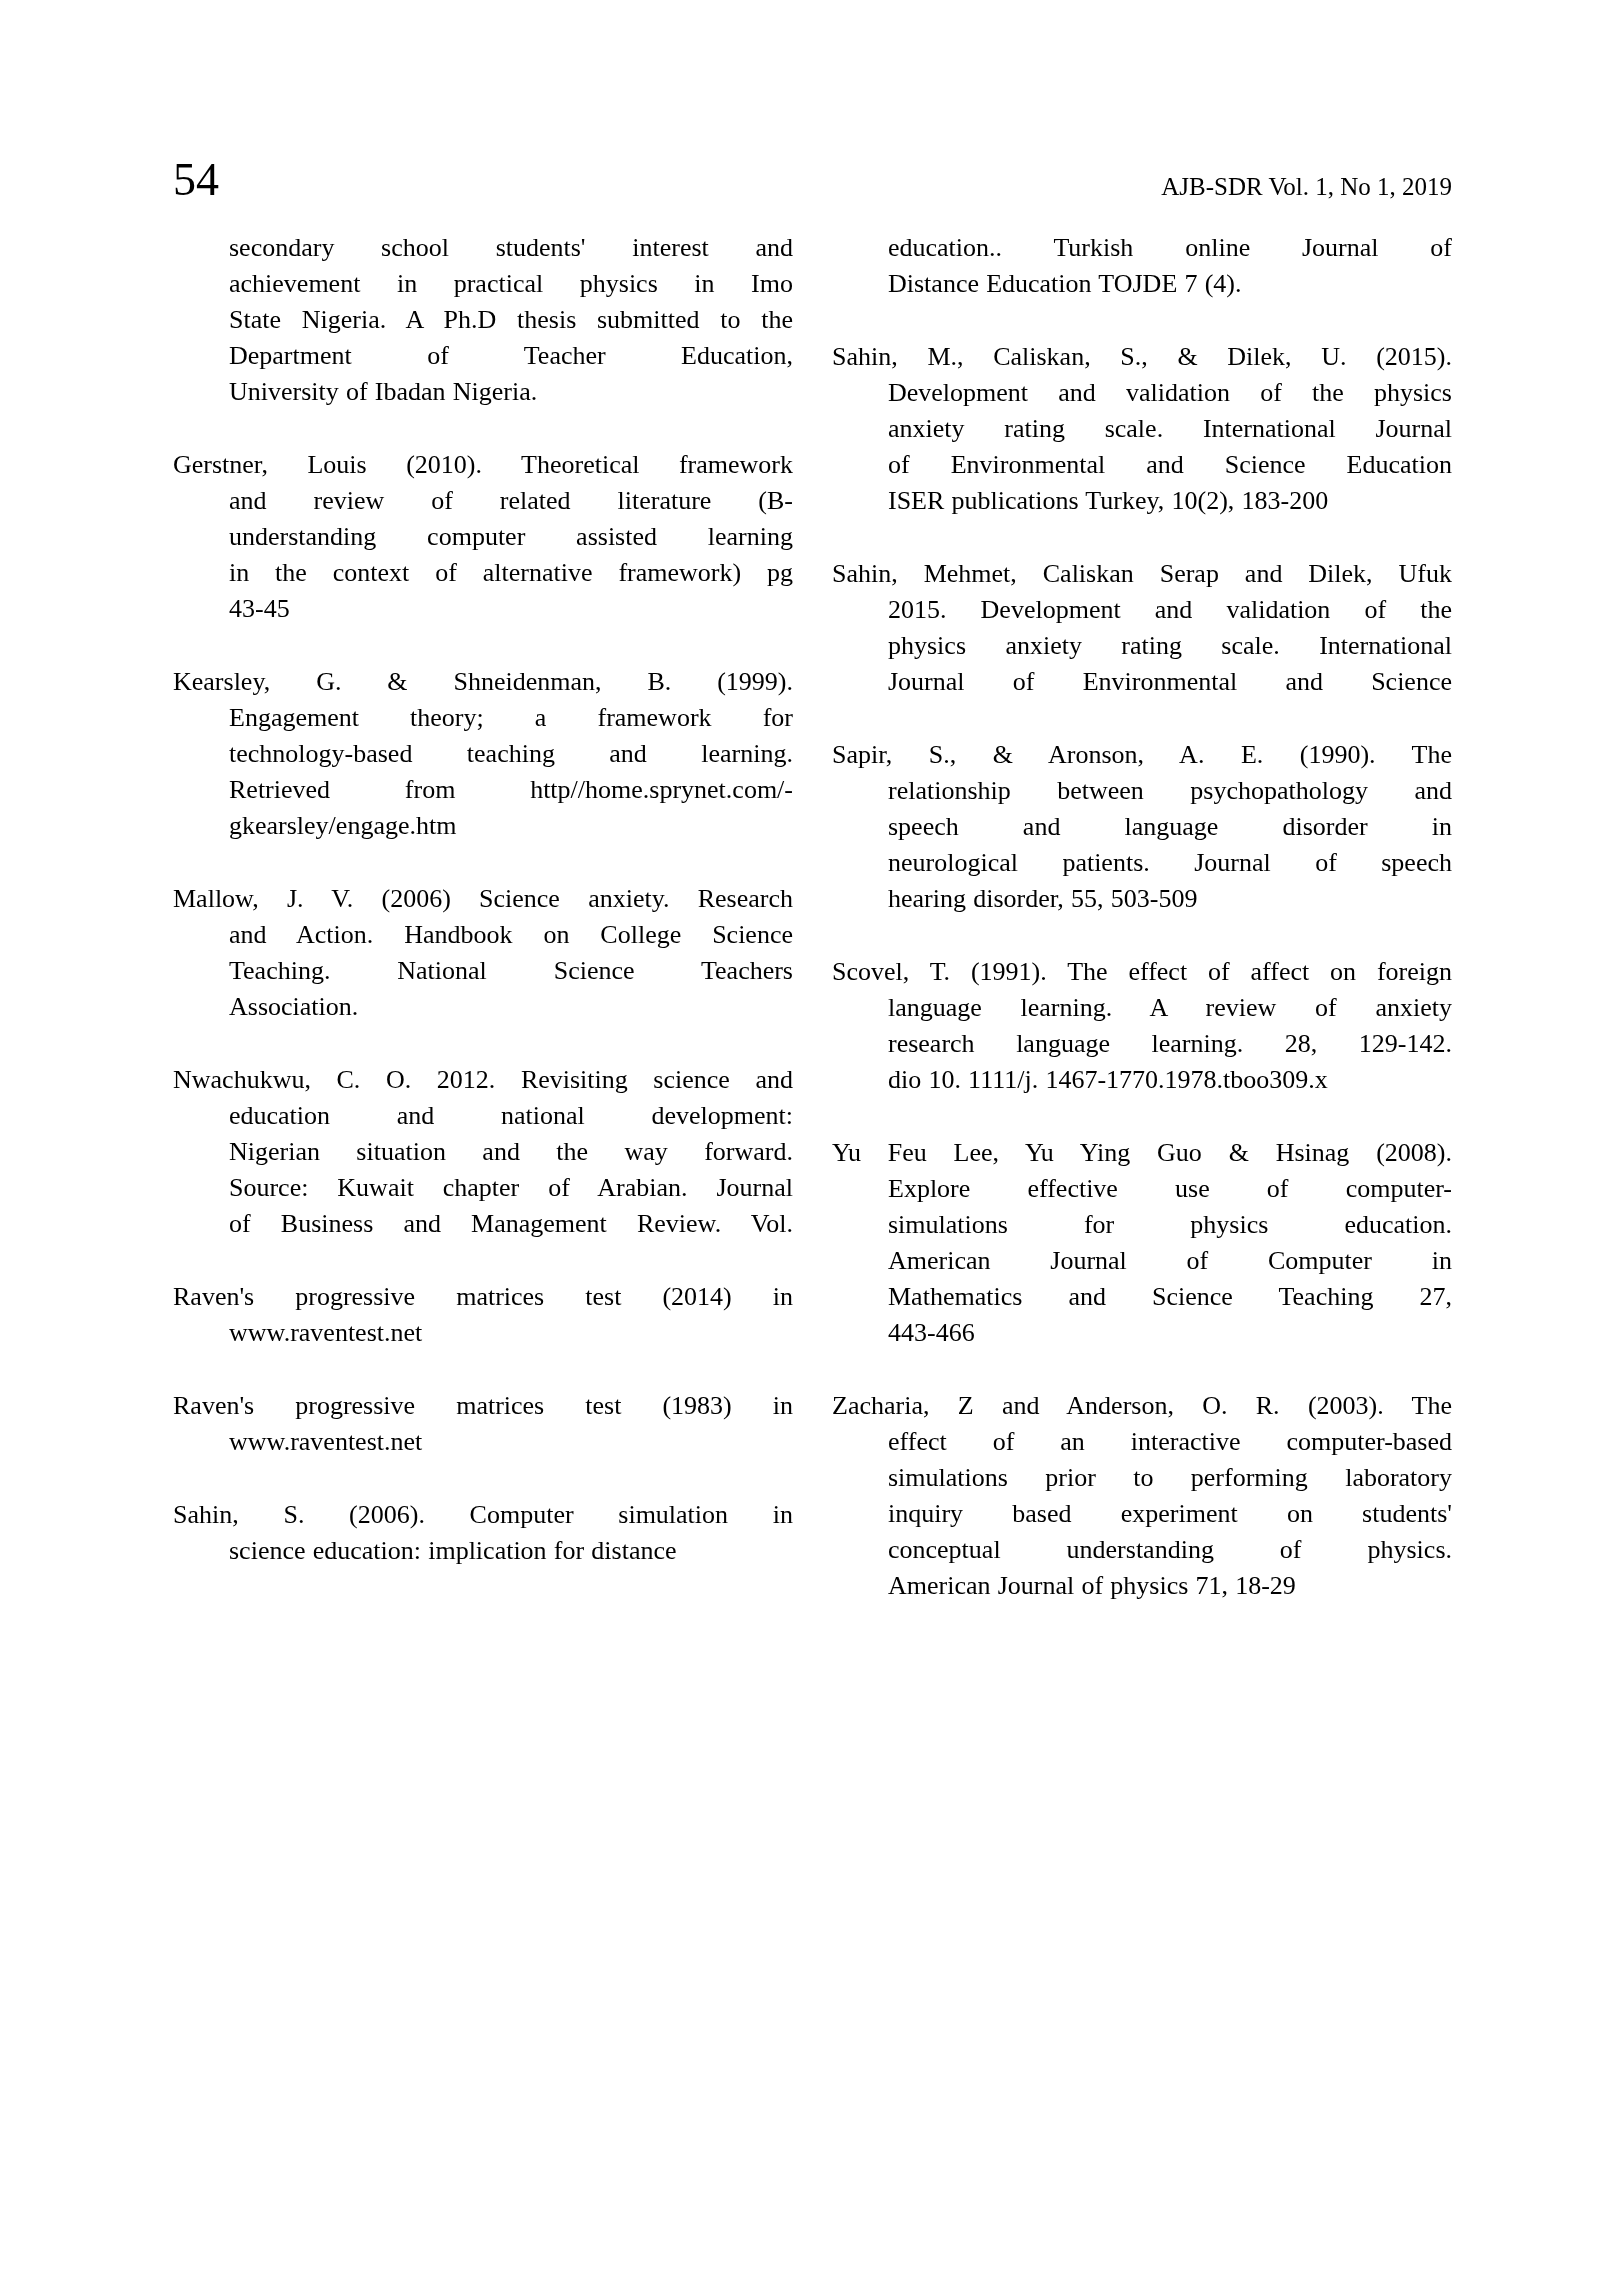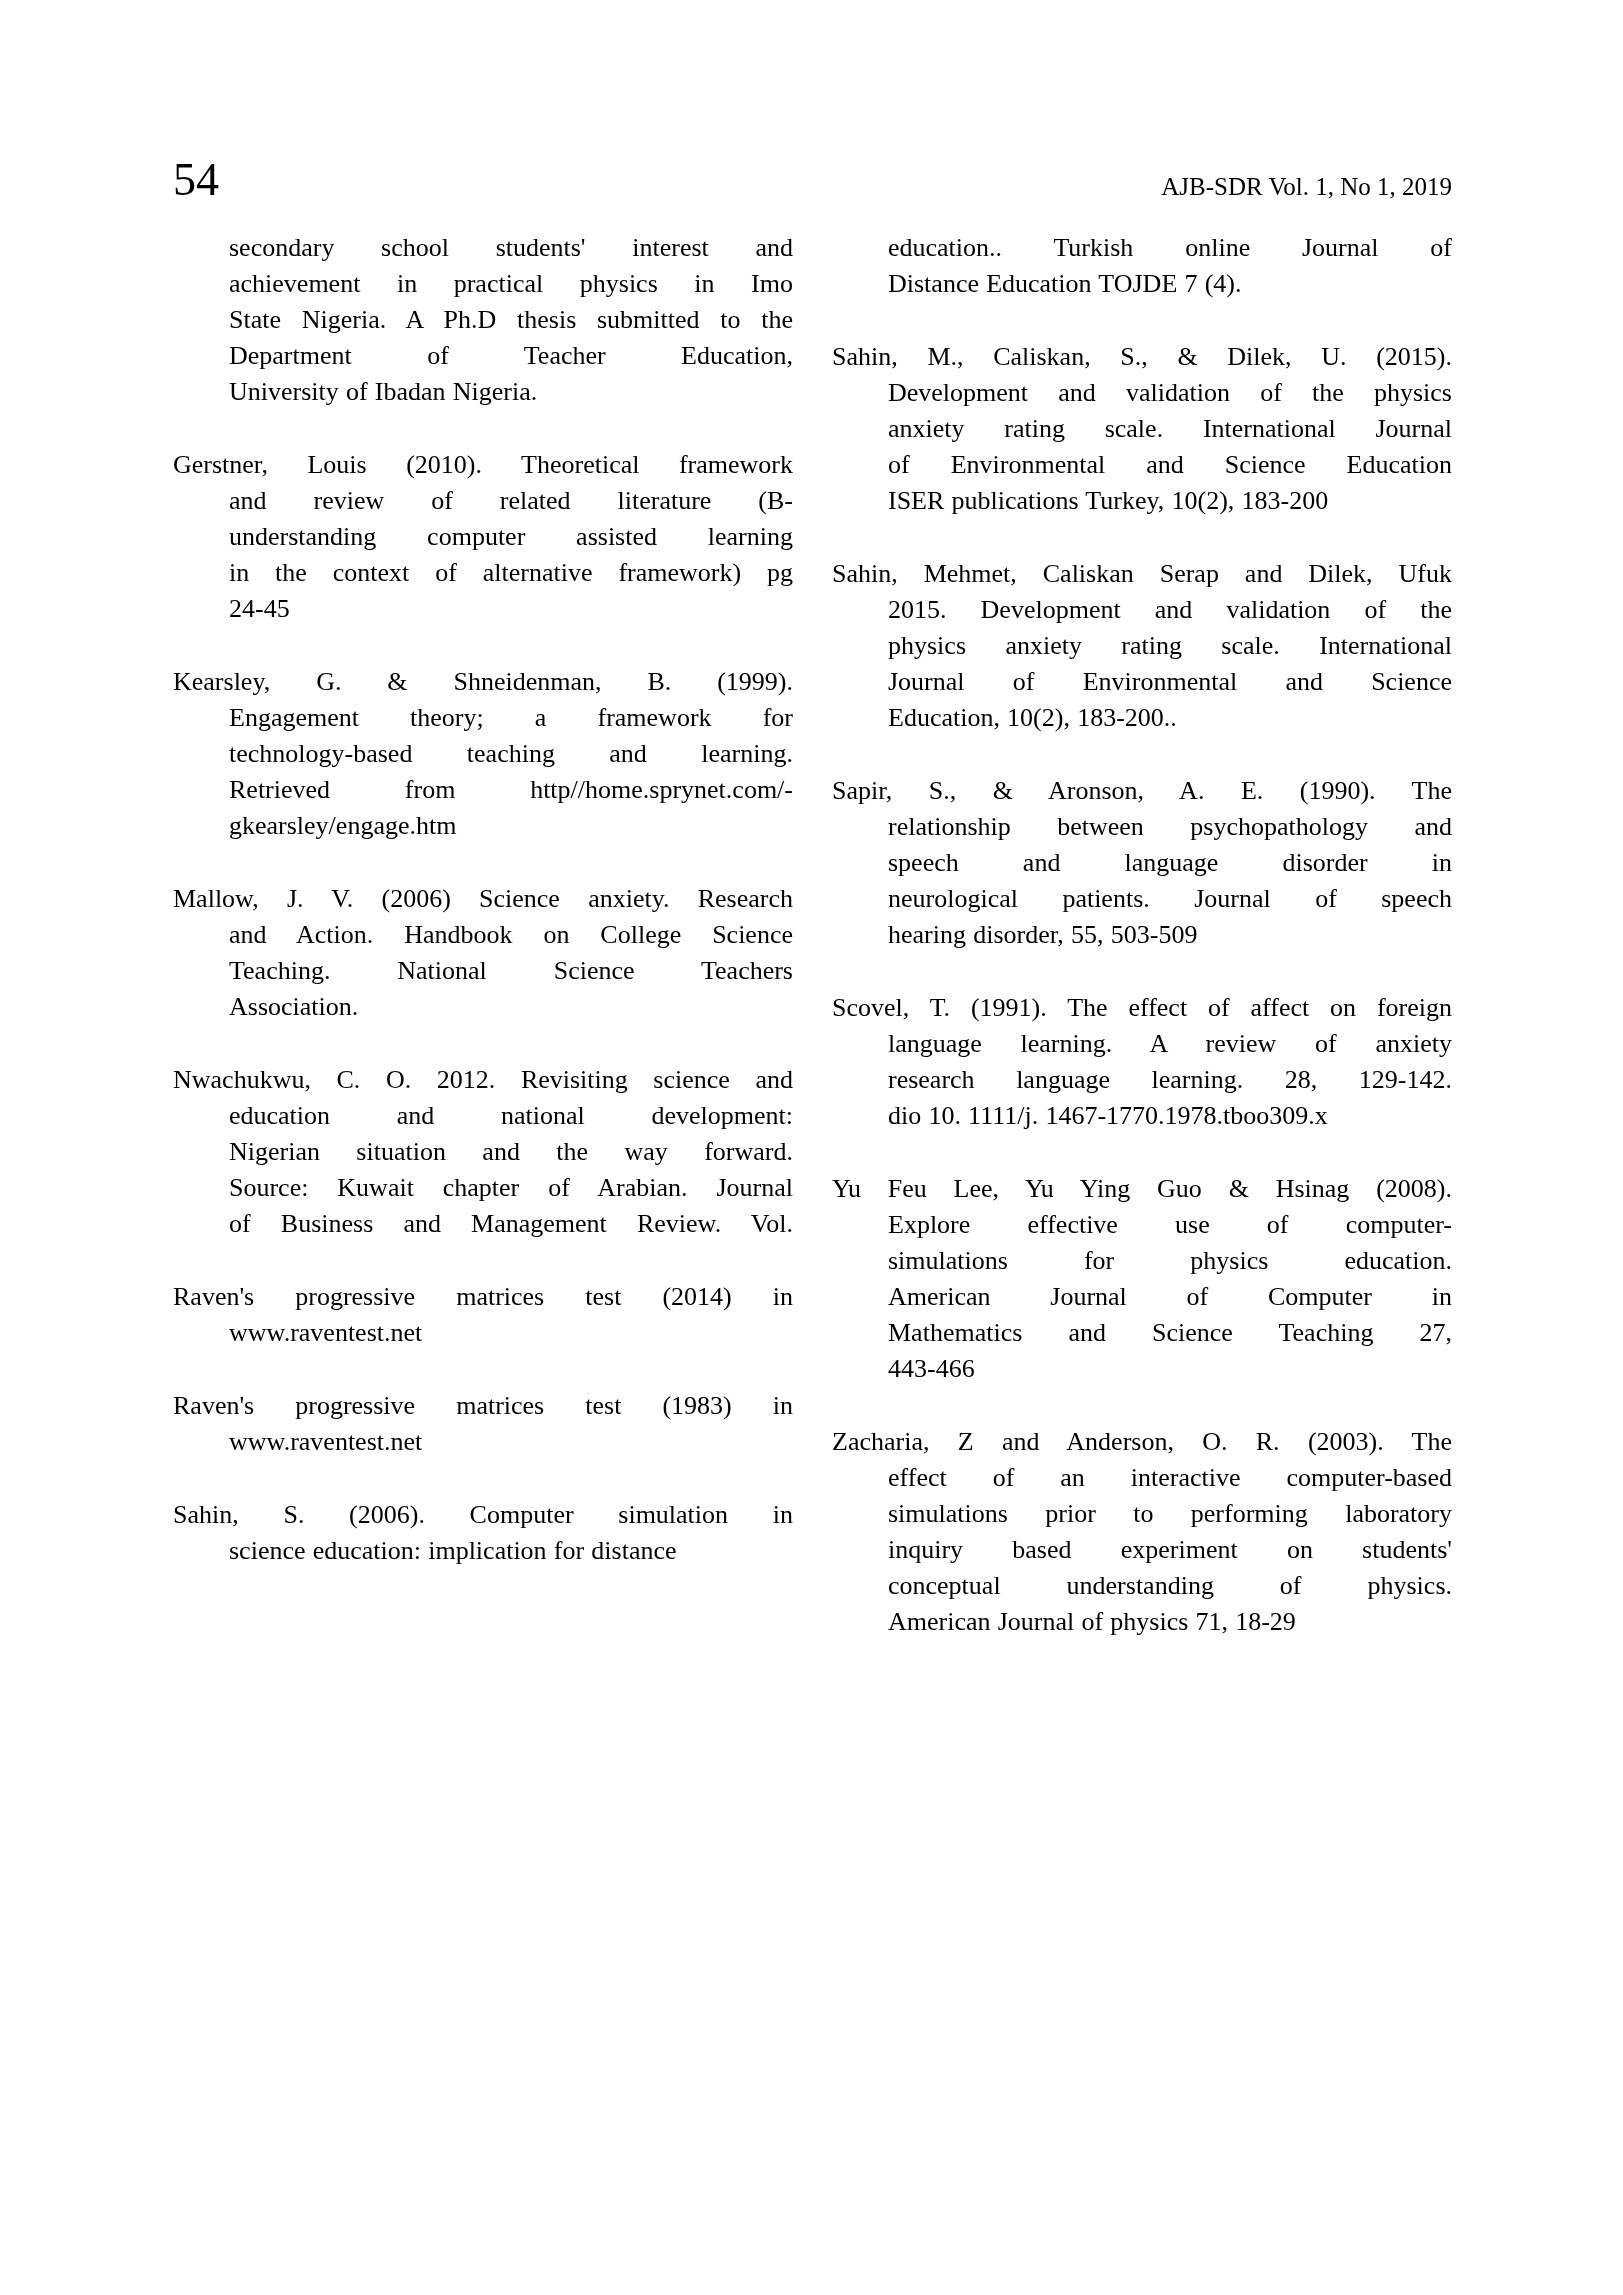--- a/index.html
+++ b/index.html
@@ -78,21 +78,21 @@
           <div class="line">achievement in practical physics in Imo</div>
           <div class="line">State Nigeria. A Ph.D thesis submitted to the</div>
           <div class="line">Department of Teacher Education,</div>
           <div class="line last">University of Ibadan Nigeria.</div>
         </div>
         <div class="ref">
           <div class="line first">Gerstner, Louis (2010). Theoretical framework</div>
           <div class="line">and review of related literature (B-</div>
           <div class="line">understanding computer assisted learning</div>
           <div class="line">in the context of alternative framework) pg</div>
-          <div class="line last">24-45</div>
+          <div class="line last">43-45</div>
         </div>
         <div class="ref">
           <div class="line first">Kearsley, G. &amp; Shneidenman, B. (1999).</div>
           <div class="line">Engagement theory; a framework for</div>
           <div class="line">technology-based teaching and learning.</div>
           <div class="line">Retrieved from http//home.sprynet.com/-</div>
           <div class="line last">gkearsley/engage.htm</div>
         </div>
         <div class="ref">
           <div class="line first">Mallow, J. V. (2006) Science anxiety. Research</div>
@@ -130,21 +130,20 @@
           <div class="line">Development and validation of the physics</div>
           <div class="line">anxiety rating scale. International Journal</div>
           <div class="line">of Environmental and Science Education</div>
           <div class="line last">ISER publications Turkey, 10(2), 183-200</div>
         </div>
         <div class="ref">
           <div class="line first">Sahin, Mehmet, Caliskan Serap and Dilek, Ufuk</div>
           <div class="line">2015. Development and validation of the</div>
           <div class="line">physics anxiety rating scale. International</div>
           <div class="line">Journal of Environmental and Science</div>
-          <div class="line last">Education, 10(2), 183-200..</div>
         </div>
         <div class="ref">
           <div class="line first">Sapir, S., &amp; Aronson, A. E. (1990). The</div>
           <div class="line">relationship between psychopathology and</div>
           <div class="line">speech and language disorder in</div>
           <div class="line">neurological patients. Journal of speech</div>
           <div class="line last">hearing disorder, 55, 503-509</div>
         </div>
         <div class="ref">
           <div class="line first">Scovel, T. (1991). The effect of affect on foreign</div>

